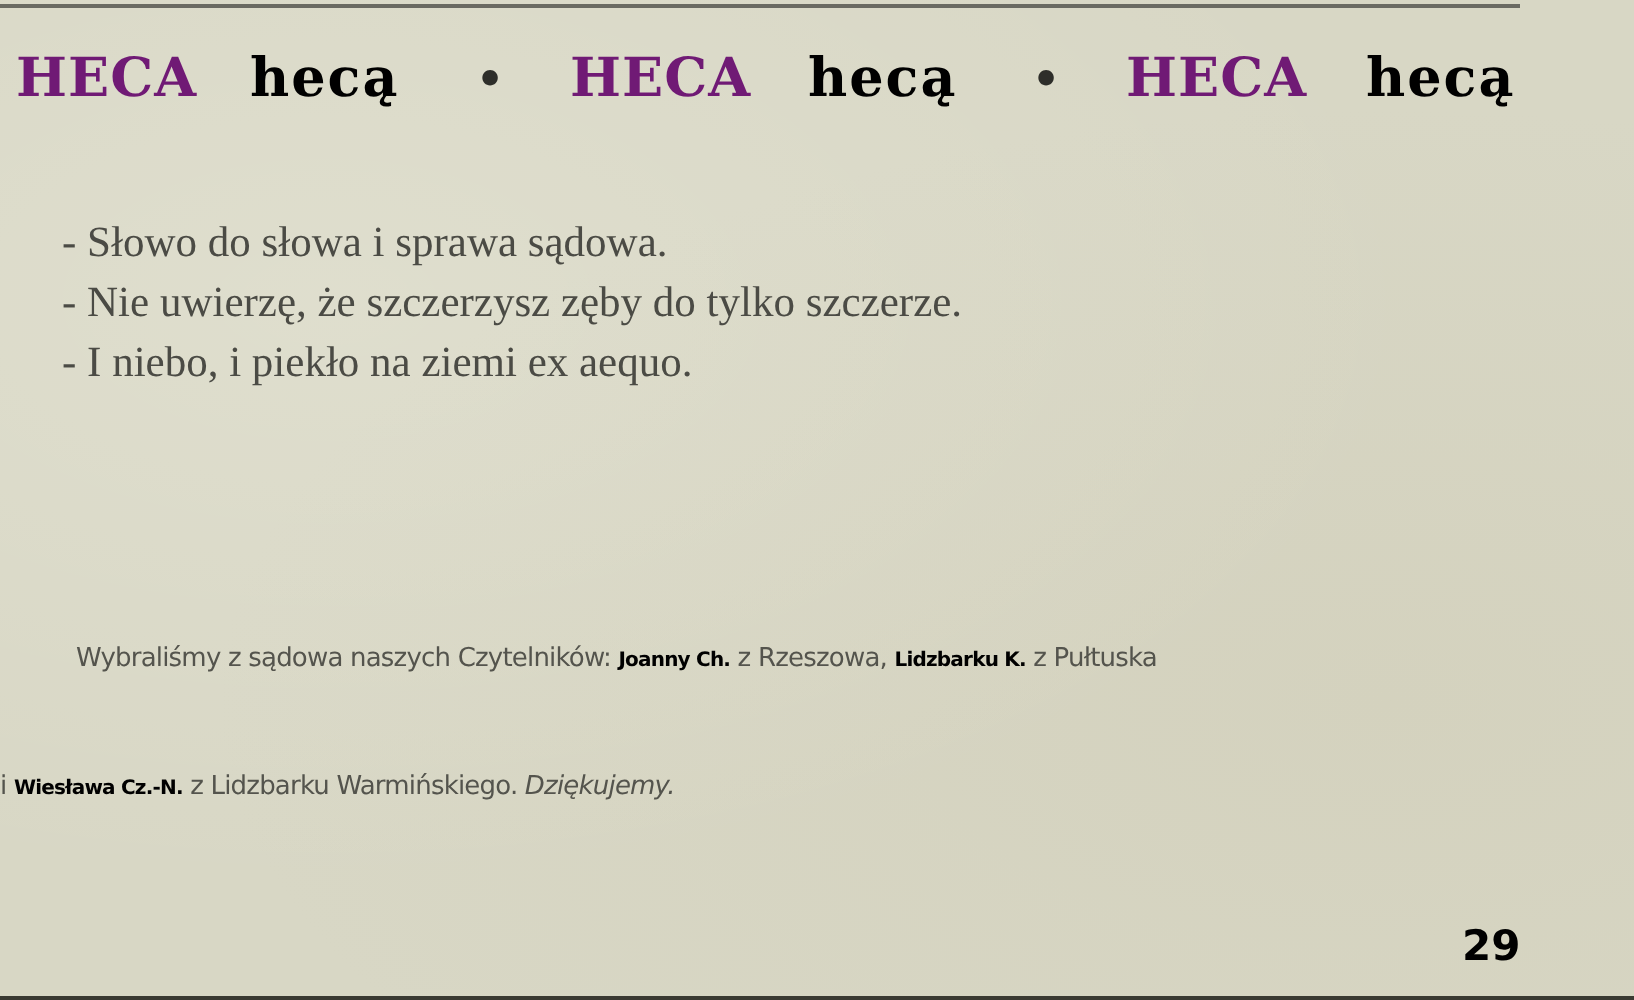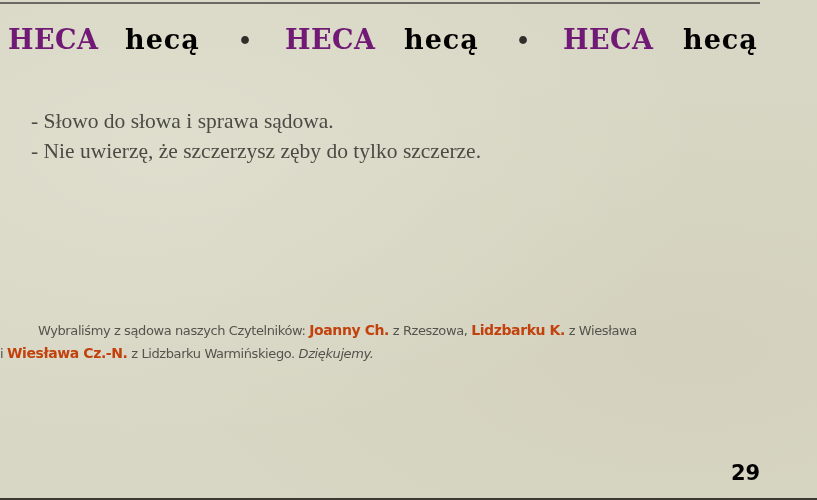--- a/index.html
+++ b/index.html
@@ -79,25 +79,26 @@
       line-height: 22px;
       color: #54544d;
       letter-spacing: -0.4px;
     }
     .credits .l1 {
       padding-left: 38px;
       white-space: nowrap;
     }
     .credits .l2 {
       white-space: nowrap;
+      margin-top: 41px;
     }
     .credits b {
       font-weight: bold;
-      color: #c2410c;
-      font-size: 14px;
+      color: #000000;
+      font-size: 10px;
     }
     .credits i {
       font-style: italic;
     }
     .page-number {
       position: absolute;
       left: 731px;
       top: 415px;
       font-family: "DejaVu Sans", sans-serif;
       font-weight: bold;
@@ -126,22 +127,23 @@
   <span class="hb-item hb-caps" style="left:285px">HECA</span>
   <span class="hb-item hb-lower" style="left:404px">hecą</span>
   <span class="hb-item hb-dot" style="left:516px">•</span>
   <span class="hb-item hb-caps" style="left:563px">HECA</span>
   <span class="hb-item hb-lower" style="left:683px">hecą</span>
 </div>
 
 <ul class="sayings">
   <li>- Słowo do słowa i sprawa sądowa.</li>
   <li>- Nie uwierzę, że szczerzysz zęby do tylko szczerze.</li>
+  <li>- I niebo, i piekło na ziemi ex aequo.</li>
 </ul>
 
 <div class="credits">
-  <div class="l1"><span>Wybraliśmy z sądowa naszych Czytelników: </span><b>Joanny Ch.</b><span> z Rzeszowa, </span><b>Lidzbarku K.</b><span> z Wiesława</span></div>
+  <div class="l1"><span>Wybraliśmy z sądowa naszych Czytelników: </span><b>Joanny Ch.</b><span> z Rzeszowa, </span><b>Lidzbarku K.</b><span> z Pułtuska</span></div>
   <div class="l2"><span>i </span><b>Wiesława Cz.-N.</b><span> z Lidzbarku Warmińskiego. </span><i>Dziękujemy.</i></div>
 </div>
 
 <div class="page-number">29</div>
 
 <div class="bottom-edge"></div>
 
 </body></html>

